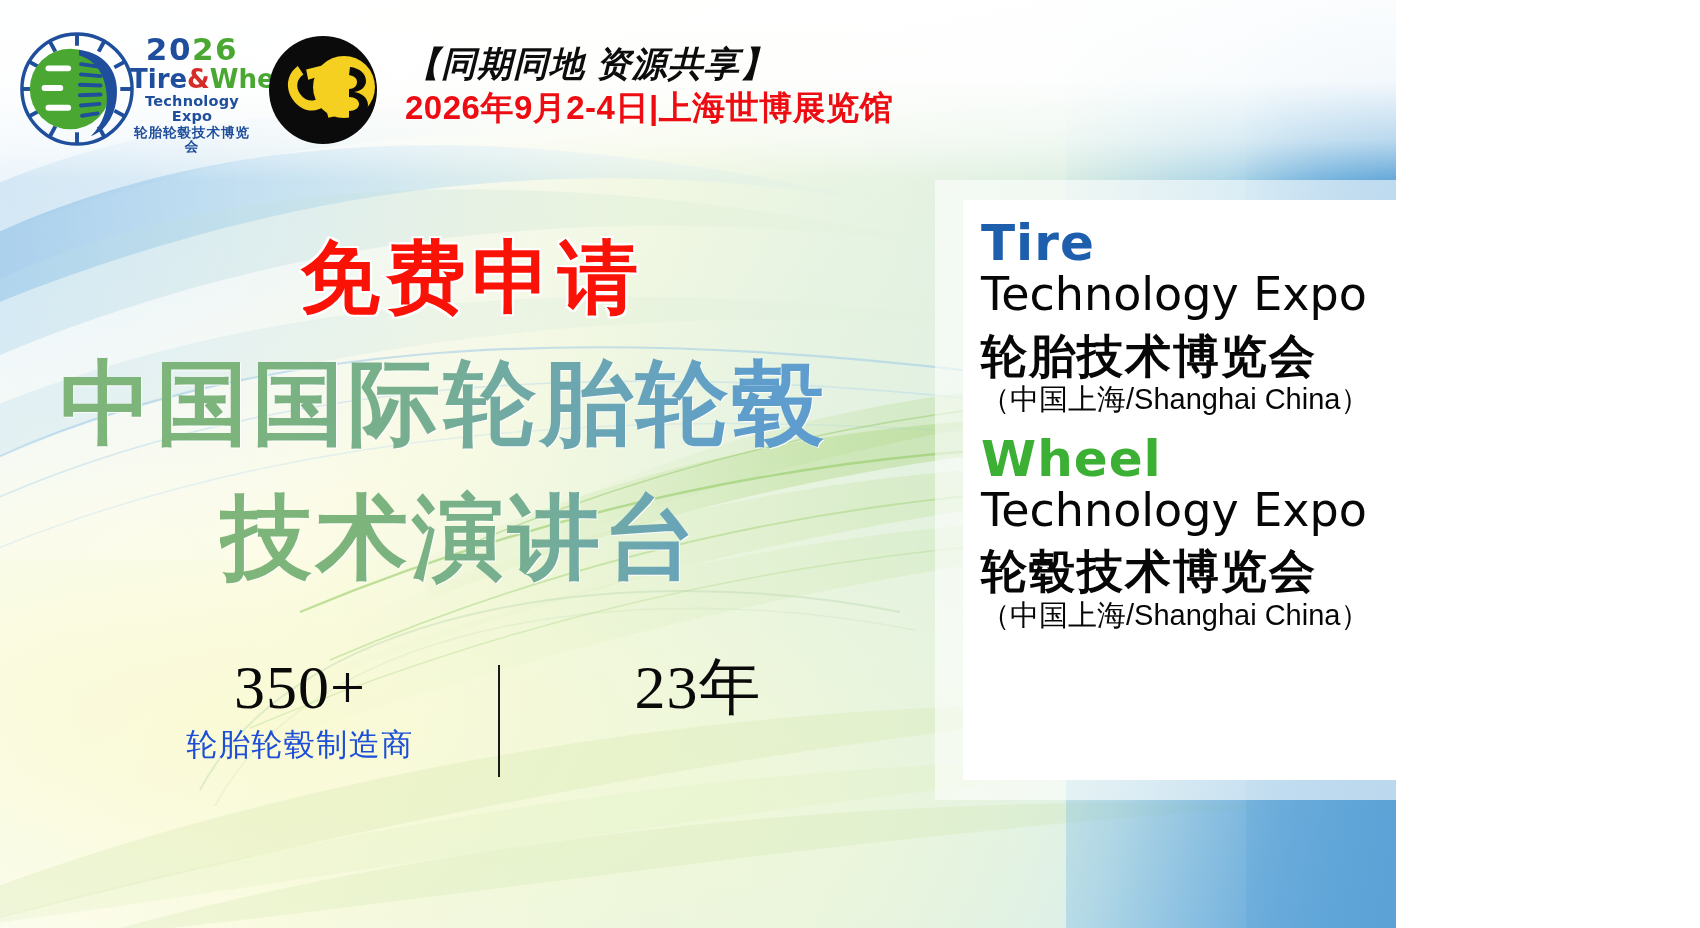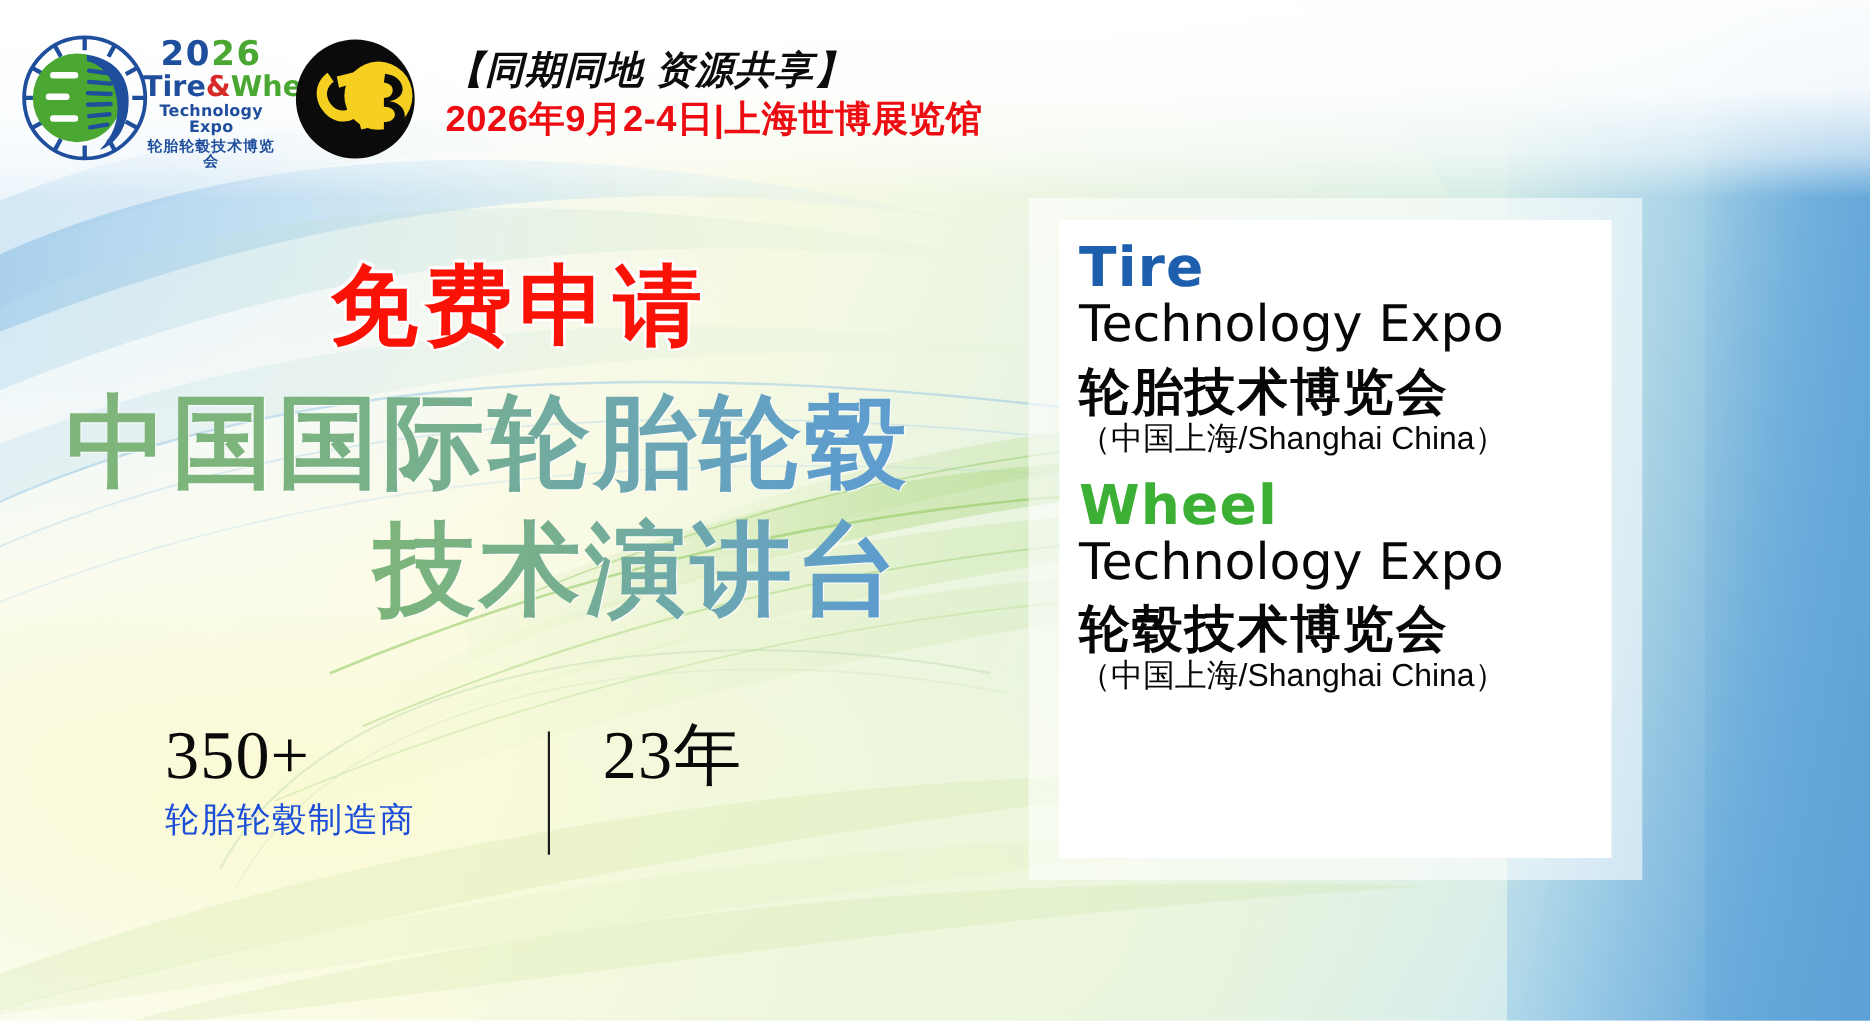--- a/index.html
+++ b/index.html
@@ -6,21 +6,21 @@
     margin: 0;
     padding: 0;
     background: #ffffff;
   }
   body {
     font-family: "Liberation Sans", "DejaVu Sans", sans-serif;
   }
 
   #banner {
     position: relative;
-    width: 1700px;
+    width: 1396px;
     height: 928px;
     overflow: hidden;
     background: #ffffff;
   }
 
   
   .bg-base {
     position: absolute;
     inset: 0;
     background:
@@ -199,35 +199,35 @@
     white-space: nowrap;
     background: linear-gradient(97deg, #7fb579 0%, #7cb47c 20%, #76ae92 42%, #6ba6b3 60%, #5f9ecb 78%, #5b9ad4 100%);
     -webkit-background-clip: text;
     background-clip: text;
     color: transparent;
     -webkit-text-fill-color: transparent;
     filter: drop-shadow(1px 1px 0 rgba(255,255,255,0.9));
   }
   .title-line.l1 { }
   .title-line.l2 {
-    margin-top: 12px;
+    margin-top: 31px;
     margin-left: 160px;
-    text-align: center;
   }
 
   
   .stats {
     position: absolute;
     left: 150px; top: 655px;
     width: 700px;
     display: flex;
     align-items: flex-start;
   }
   .stat-col {
     width: 300px;
+    text-align: center;
   }
   .stat-num {
     font-size: 62px;
     font-weight: normal;
     color: #0a0a0a;
     line-height: 1.05;
     font-family: "Liberation Serif", "DejaVu Serif", serif;
     letter-spacing: 1px;
   }
   .stat-label {

